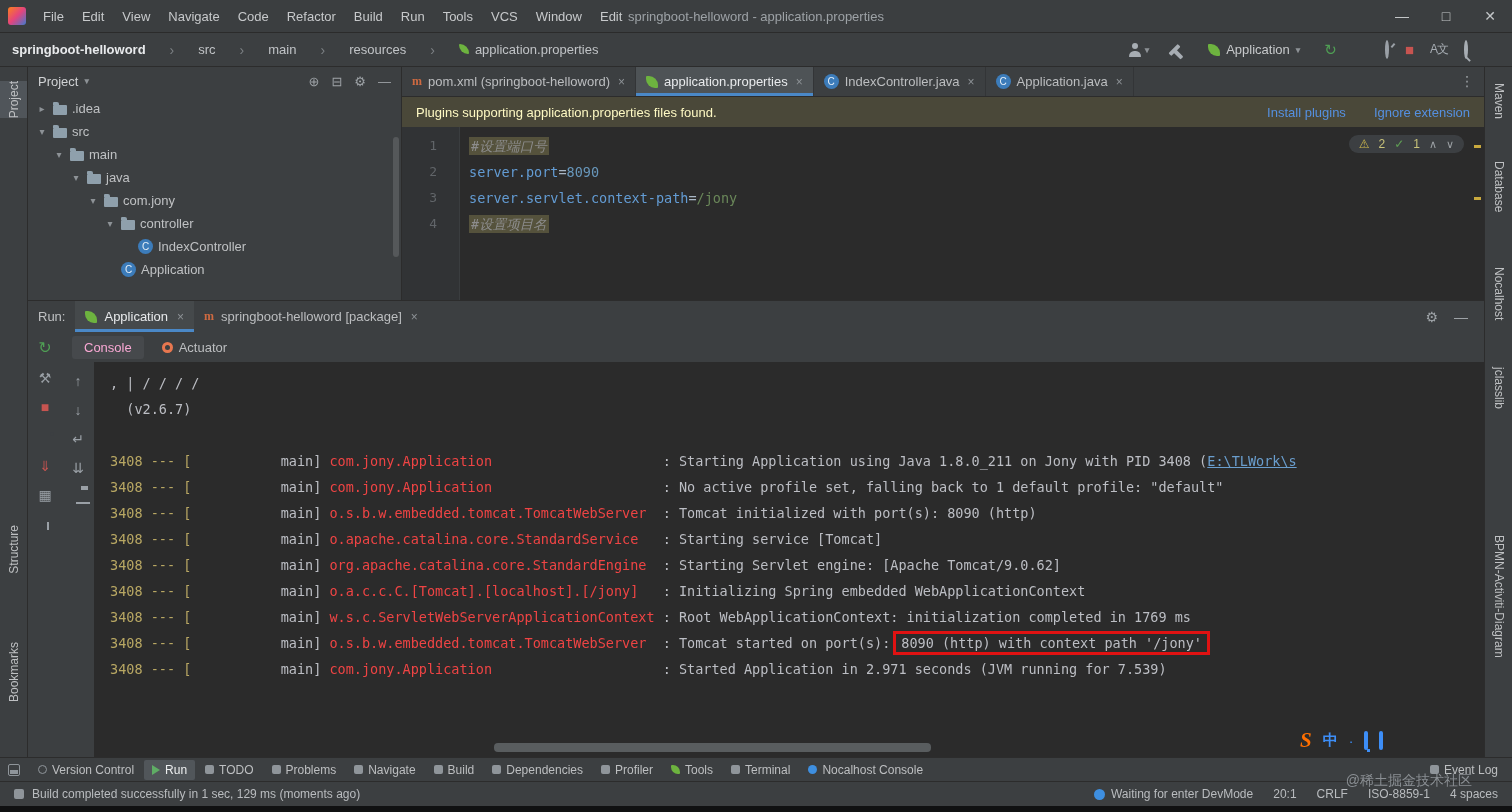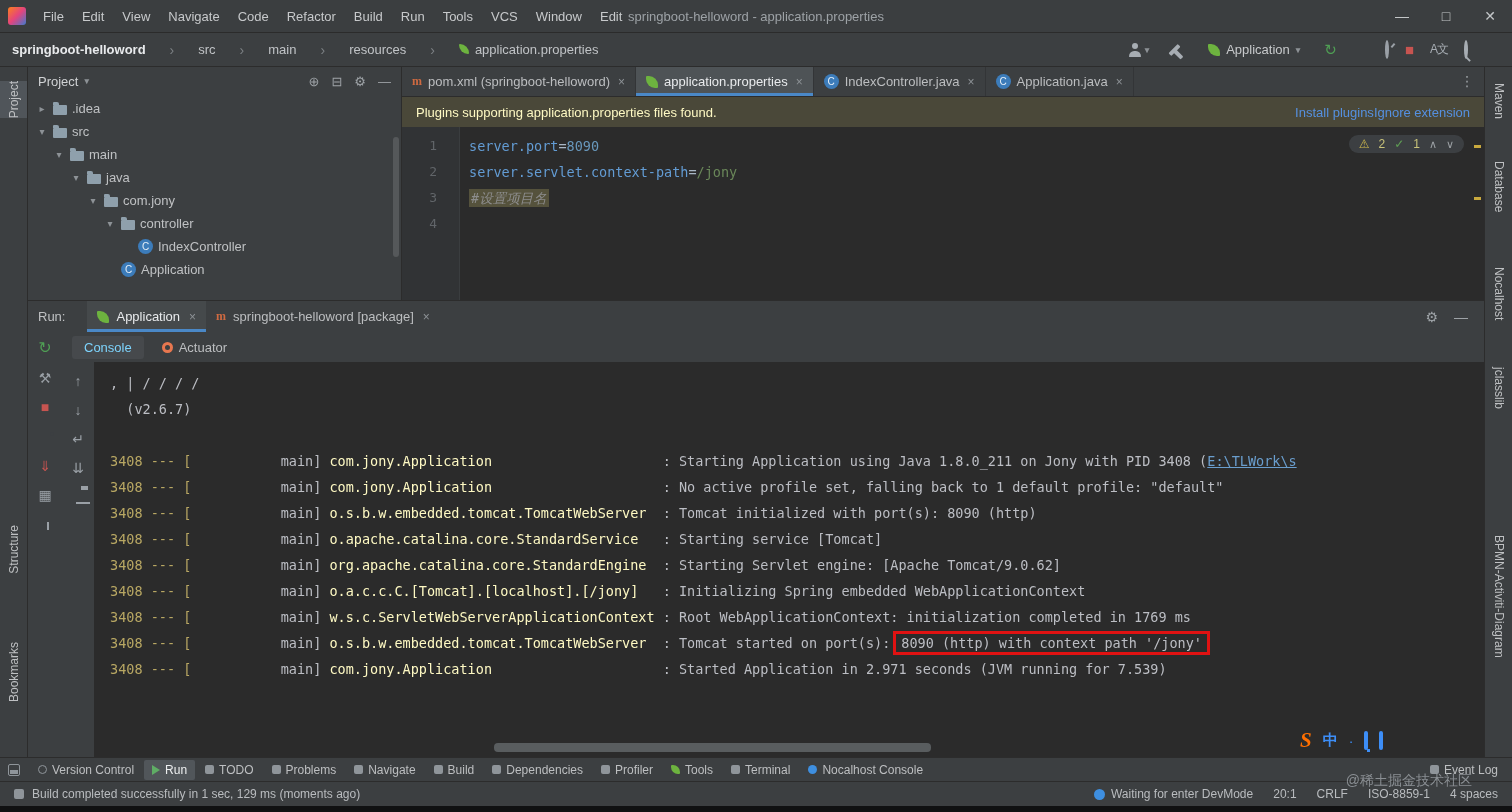--- a/index.html
+++ b/index.html
@@ -73,21 +73,21 @@
   
   #editor{position:absolute;left:402px;top:67px;width:1082px;height:233px;background:#2b2b2b}
   #editor-tabbar{height:30px;background:#3c3f41;display:flex;align-items:stretch;border-bottom:1px solid #2c2c2c;position:relative}
   .etab{display:flex;align-items:center;gap:6px;padding:0 10px;color:#bcbec0;border-right:1px solid #333537}
   .etab.active{background:#4e5356;color:#e8eaec;box-shadow:inset 0 -3px 0 #4a88c7}
   .etab-close{color:#8d9296;font-size:12px;margin-left:2px}
   .ic-maven{color:#cf6a41;font-weight:bold;font-size:12px;font-family:"Liberation Serif",serif;flex:none}
   .tab-more{position:absolute;right:10px;top:6px;color:#9da2a6;font-size:14px}
   #editor-banner{height:30px;background:#4a4839;display:flex;align-items:center;padding:0 14px;gap:26px}
   .banner-text{color:#fef9c3}
-  .banner-links{margin-left:auto;display:flex;}
+  .banner-links{margin-left:auto;display:flex;gap:28px}
   .banner-link{color:#5590e0}
   #editor-code-area{position:absolute;left:0;top:60px;right:0;bottom:0}
   #editor-gutter{position:absolute;left:0;top:0;bottom:0;width:58px;background:#313335;border-right:1px solid #3a3d3f;padding-top:6px}
   .gut-num{height:26px;line-height:26px;text-align:right;padding-right:22px;color:#616569;font:13px/26px "DejaVu Sans Mono",monospace}
   #editor-code{position:absolute;left:59px;top:6px;right:14px;bottom:0;font:13.5px/26px "DejaVu Sans Mono",monospace;padding-left:8px}
   .code-line{height:26px;white-space:pre}
   .seg-comment{color:#8c8c8c;font-style:italic;background:#55523c;padding:1px 2px}
   .seg-key{color:#639cd4}
   .seg-op{color:#a9b7c6}
   .seg-value-num{color:#6897bb}
@@ -95,41 +95,41 @@
   #inspections{position:absolute;top:8px;right:20px;display:flex;align-items:center;gap:9px;background:rgba(62,65,68,.92);border-radius:10px;padding:2px 10px;font-size:12px}
   .insp-warn{color:#d6bf4e}
   .insp-count{color:#c9c37a}
   .insp-ok{color:#5f9e54}
   .insp-nav{color:#9ca1a5;font-size:11px}
   .stripe-mark{position:absolute;right:3px;width:7px;height:3px;background:#c9a93e}
 
   
   #run-panel{position:absolute;left:28px;top:300px;width:1456px;height:457px;background:#3c3f41;border-top:1px solid #2c2c2c}
   #run-header{height:31px;display:flex;align-items:stretch;padding-left:10px;gap:4px}
-  .run-label{color:#bfc1c3;display:flex;align-items:center;margin-right:18px}
+  .run-label{color:#bfc1c3;display:flex;align-items:center;margin-right:6px}
   .run-tab{display:flex;align-items:center;gap:7px;padding:0 10px;color:#bcbec0}
   .run-tab.active{background:#45494b;color:#e8eaec;box-shadow:inset 0 -3px 0 #4a88c7}
   .run-hdr-actions{margin-left:auto;display:flex;align-items:center;gap:16px;padding-right:16px;color:#9da2a6;font-size:14px}
   #run-body{position:absolute;left:0;top:31px;right:0;bottom:0;display:flex}
   .colA{width:34px;background:#3c3f41;display:flex;flex-direction:column;align-items:center;padding-top:8px;gap:15px;flex:none}
   .rico{font-size:14px;color:#9aa0a6;line-height:1}
   .rico.green{color:#4f9e54;font-size:16px}
   .rico.red{color:#c75450}
   .right-part{flex:1;display:flex;flex-direction:column;min-width:0}
   #subtabs{height:30px;background:#3c3f41;display:flex;align-items:center;gap:6px;padding-left:10px;flex:none}
   .subtab{display:flex;align-items:center;gap:6px;padding:4px 12px;border-radius:3px;color:#bcbec0}
-  .subtab.active{background:#46494c;color:#7dd3fc}
+  .subtab.active{background:#46494c;color:#f9a8d4}
   .actuator-ic{width:11px;height:11px;border-radius:50%;background:#e8774f;position:relative}
   .actuator-ic::after{content:"";position:absolute;inset:3px;border-radius:50%;background:#3c3f41}
   .console-wrap{flex:1;display:flex;min-height:0}
   .colB{width:32px;background:#3c3f41;display:flex;flex-direction:column;align-items:center;padding-top:12px;gap:15px;flex:none}
   #console{flex:1;background:#2b2b2b;position:relative;overflow:hidden;padding:8px 0 0 16px;font:13.5px/26px "DejaVu Sans Mono",monospace;color:#bcbec4}
   .console-line{white-space:pre;height:26px}
   .c-pid{color:#b8a763}
-  .c-logger{color:#fef9c3}
+  .c-logger{color:#ef4444}
   .c-link{color:#6a9ece;text-decoration:underline}
   .c-boxed{outline:3px solid #e01212;outline-offset:1px;padding:0 4px;margin-left:7px}
   #hscroll{position:absolute;left:400px;bottom:5px;width:437px;height:9px;border-radius:4px;background:#595d5f}
   .camic{width:14px;height:10px;background:#9aa0a6;border-radius:2px;position:relative}
   .camic::after{content:"";position:absolute;width:4px;height:4px;border-radius:50%;background:#3c3f41;top:3px;left:5px}
   .restartic{width:12px;height:12px;border-radius:3px;background:linear-gradient(135deg,#61b25c 0%,#4a88c7 100%)}
   .pinic{width:6px;height:6px;border-radius:50%;background:#9aa0a6;position:relative;transform:rotate(45deg);margin-top:2px}
   .pinic::after{content:"";position:absolute;width:2px;height:8px;background:#9aa0a6;top:5px;left:2px}
   .printic{width:13px;height:8px;background:#9aa0a6;border-radius:1px;position:relative;margin-top:4px}
   .printic::before{content:"";position:absolute;width:7px;height:4px;background:#9aa0a6;top:-4px;left:3px}
@@ -354,20 +354,21 @@
       </span>
     </div>
     <div id="editor-code-area">
       <div id="editor-gutter">
           <div class="gut-num">1</div>
           <div class="gut-num">2</div>
           <div class="gut-num">3</div>
           <div class="gut-num">4</div>
         </div>
       <div id="editor-code">
+          <div class="code-line"><span class="seg-comment">#设置端口号</span></div>
           <div class="code-line"><span class="seg-key">server.port</span><span class="seg-op">=</span><span class="seg-value-num">8090</span></div>
           <div class="code-line"><span class="seg-key">server.servlet.context-path</span><span class="seg-op">=</span><span class="seg-value">/jony</span></div>
           <div class="code-line"><span class="seg-comment">#设置项目名</span></div>
         </div>
       <div id="inspections">
         <span class="insp-warn">⚠</span>
         <span class="insp-count">2</span>
         <span class="insp-ok">✓</span>
         <span class="insp-count">1</span>
         <span class="insp-nav">∧</span>

